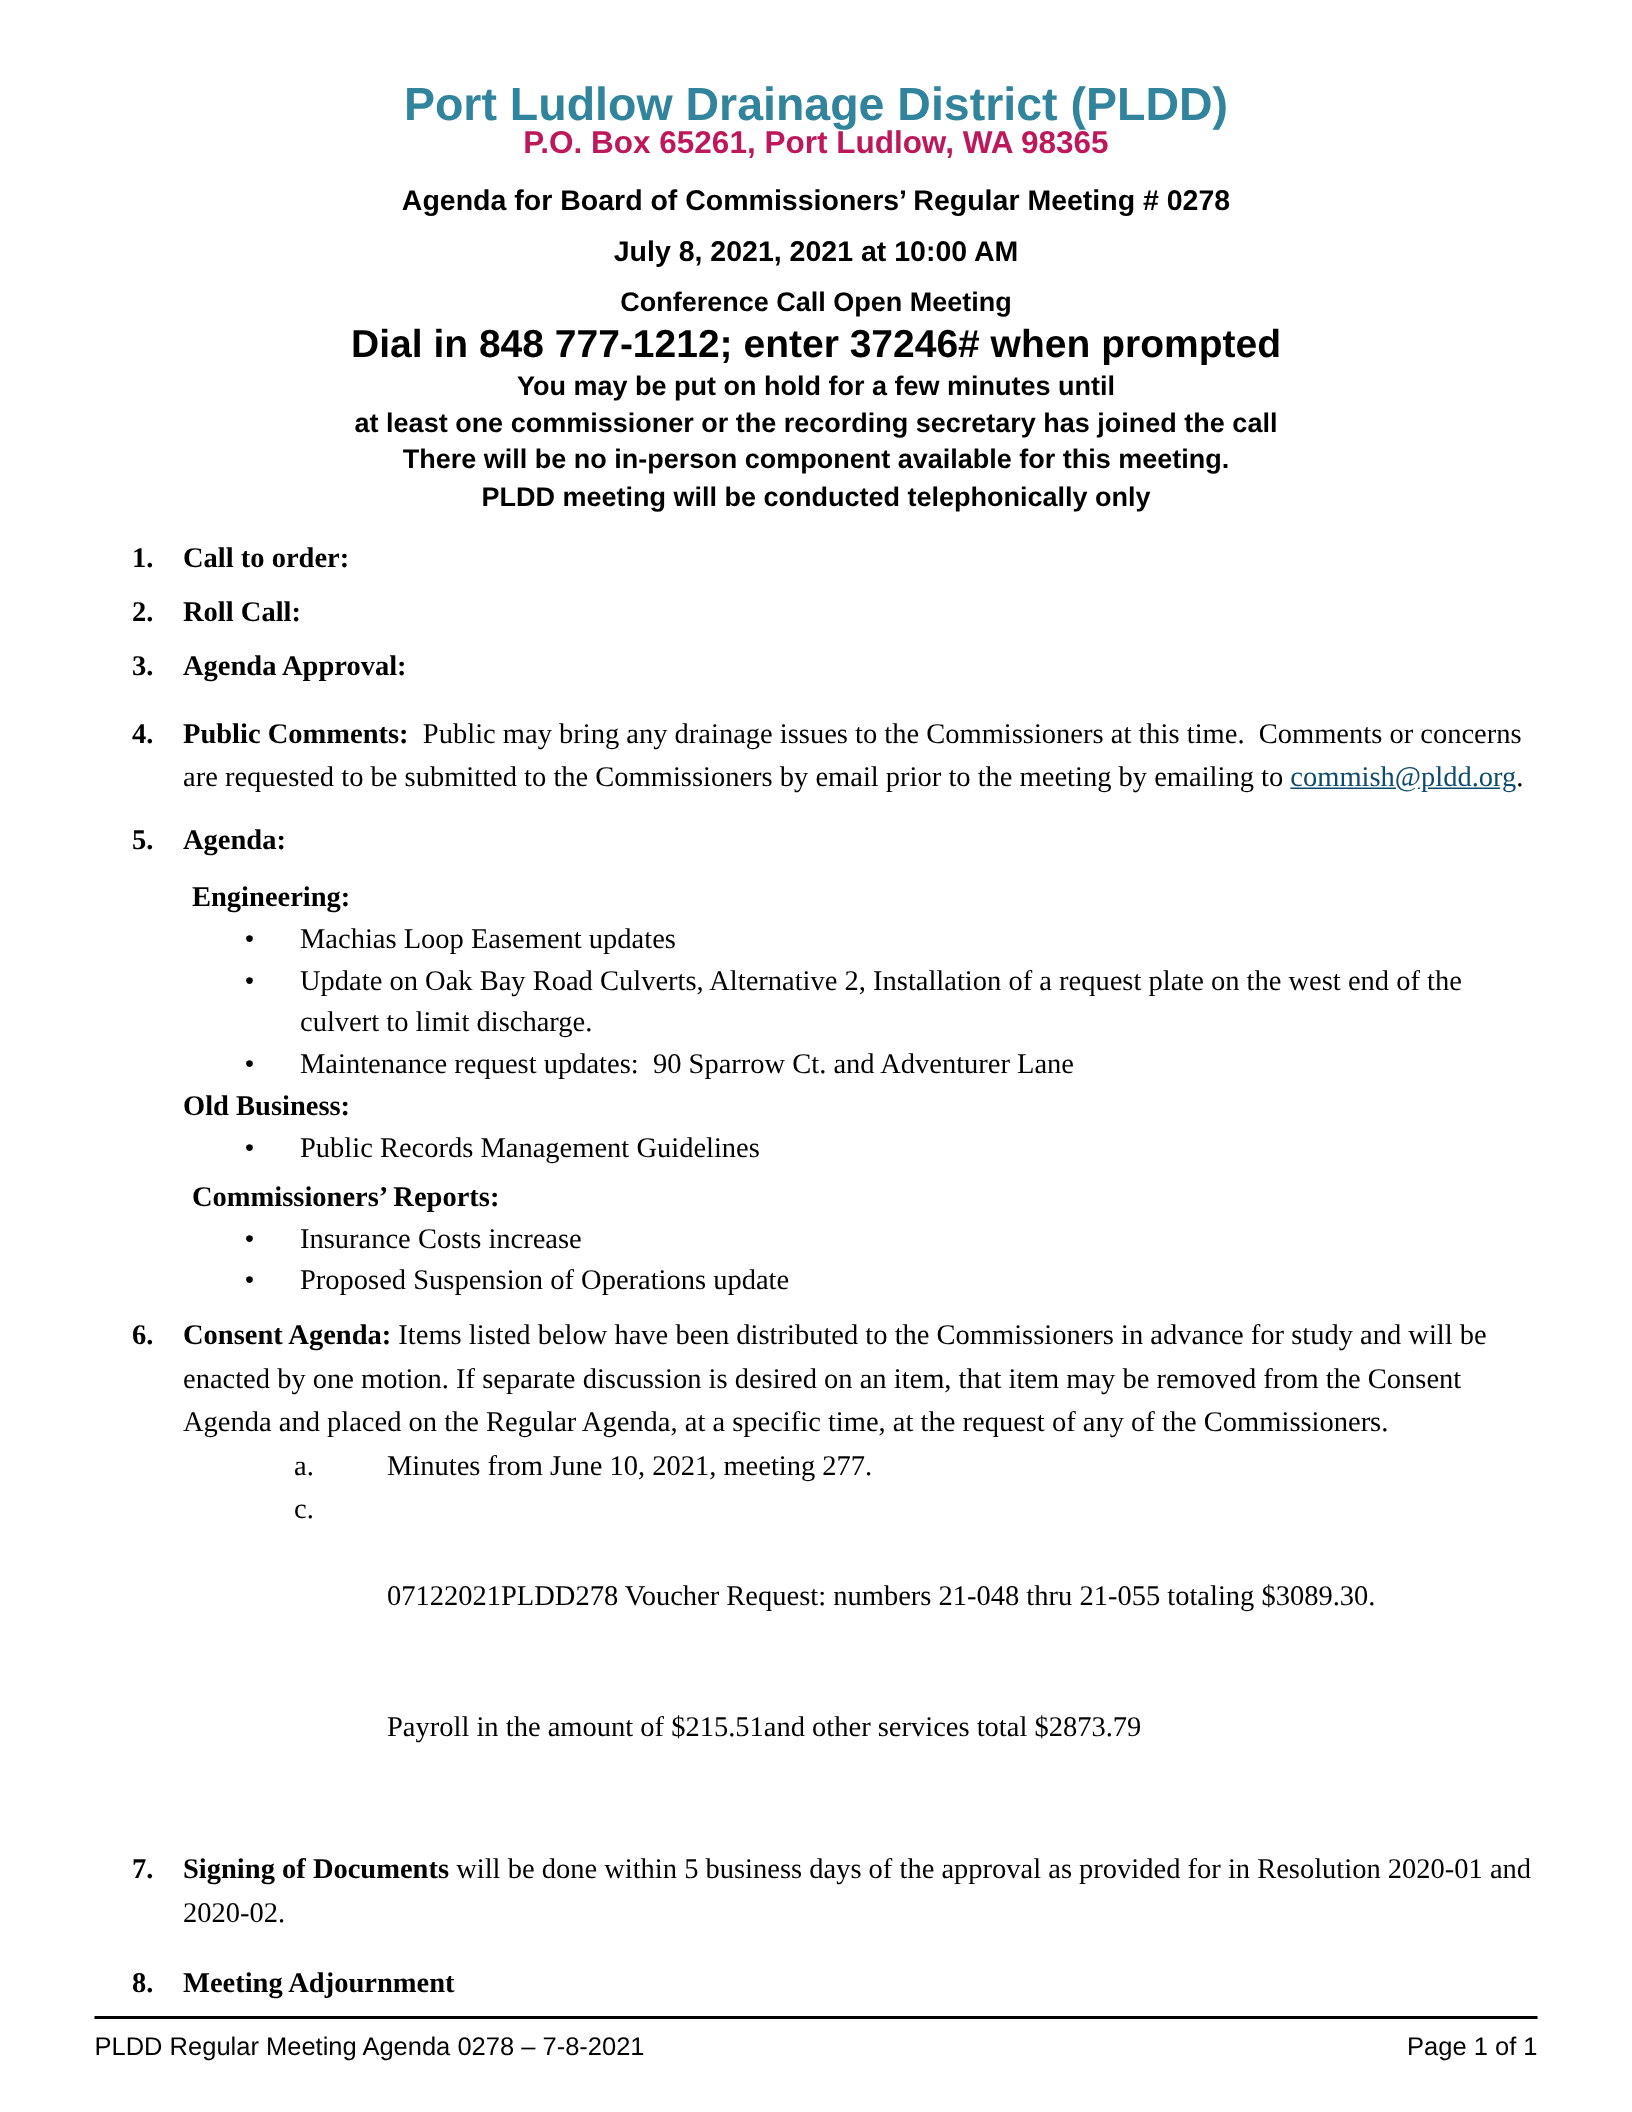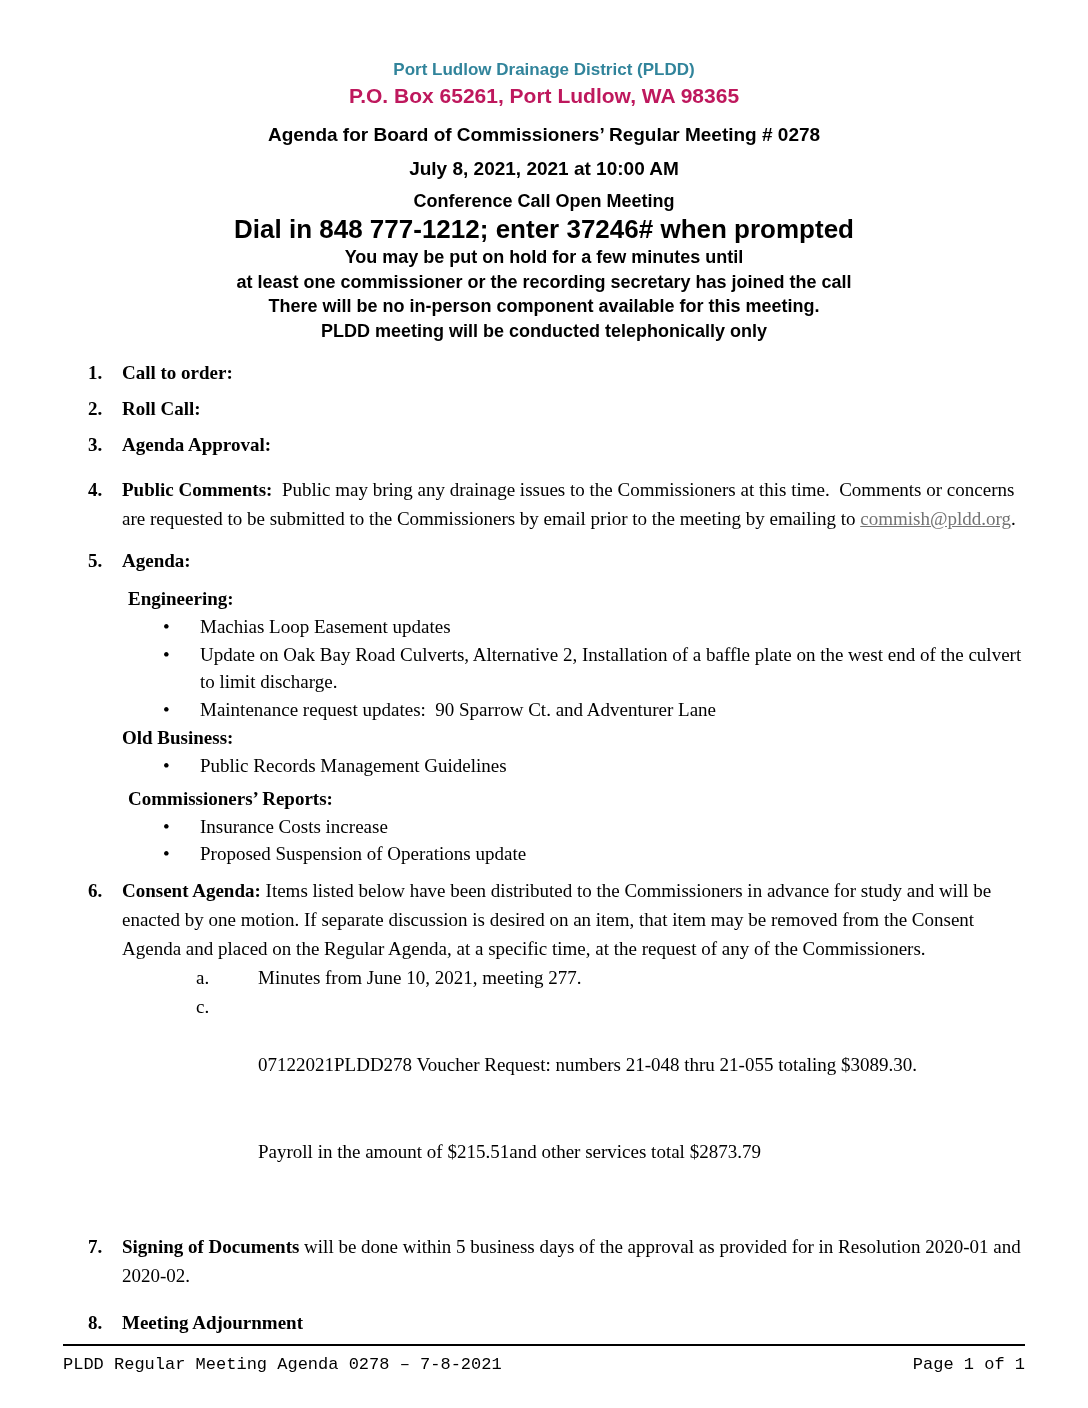--- a/index.html
+++ b/index.html
@@ -9,59 +9,59 @@
     height: 1408px;
     box-sizing: border-box;
     background: #ffffff;
     padding: 56px 63px 0 63px;
     overflow: hidden;
     font-family: "Liberation Serif", serif;
     color: #000000;
   }
   
   .doc-header { text-align: center; font-family: "Liberation Sans", sans-serif; font-weight: bold; }
-  .org-name   { color: #31849B; font-size: 17px; line-height: 27px; }
+  .org-name   { color: #31849B; font-size: 31px; line-height: 27px; }
   .org-addr   { color: #be185d; font-size: 21px; line-height: 25px; }
   .doc-title  { font-size: 19px; line-height: 23px; margin-top: 15px; }
   .doc-date   { font-size: 19px; line-height: 23px; margin-top: 11px; }
   .doc-type   { font-size: 18px; line-height: 22px; margin-top: 10px; text-align: center; }
   .dial-in    { font-size: 26px; line-height: 31px; margin-top: 2px; }
   .hdr-note   { font-size: 18px; line-height: 24.5px; }
   
   .list { margin-left: 25px; margin-top: 15px; }
   .item { display: flex; font-size: 19px; line-height: 29px; }
   .item .num { width: 34px; flex: none; font-weight: bold; }
   .item .content { flex: 1; }
   .lead { font-weight: bold; white-space: pre-wrap; }
   .para span, .para a { white-space: pre-wrap; }
   .mb-sm { margin-bottom: 7px; }
   .mb-lg { margin-bottom: 16px; }
   .mb-md { margin-bottom: 13px; }
   .mb-it6 { margin-bottom: 8px; }
   .mb-it7 { margin-bottom: 18px; }
-  .email-link { color: #737373; text-decoration: underline; cursor: pointer; }
+  .email-link { color: #0c4a6e; text-decoration: underline; cursor: pointer; }
   
   .section-title { margin-left: 6px; margin-top: 9px; font-weight: bold; line-height: 29px; }
   .section-title.plain { font-weight: bold; }
   .bullet { display: flex; line-height: 27.5px; }
   .bullet .dot { width: 37px; margin-left: 41px; flex: none; text-align: left; }
   .bullet .btxt { flex: 1; white-space: pre-wrap; }
   
   .sub { display: flex; line-height: 29px; }
   .sub .marker { width: 62px; margin-left: 74px; flex: none; }
   .sub .stxt { flex: 1; white-space: pre-wrap; }
   
   .footer {
     position: absolute;
     left: 63px; right: 63px; top: 1344px;
     border-top: 2px solid #000000;
     padding-top: 9px;
     display: flex;
     justify-content: space-between;
-    font-family: Liberation Mono, monospace;
+    font-family: Liberation Sans, sans-serif;
     font-size: 17px;
   }
 </style>
 </head>
 <body>
 
 <div class="page">
 
   <div class="doc-header">
     <div class="org-name">Port Ludlow Drainage District (PLDD)</div>
@@ -105,21 +105,21 @@
       <div class="content">
         <div><span class="lead">Agenda:</span></div>
 
         <div class="section-title">Engineering:</div>
         <div class="bullet">
           <span class="dot">•</span>
           <span class="btxt">Machias Loop Easement updates</span>
         </div>
         <div class="bullet">
           <span class="dot">•</span>
-          <span class="btxt">Update on Oak Bay Road Culverts, Alternative 2, Installation of a baffle plate on the west end of the culvert to limit discharge.</span>
+          <span class="btxt">Update on Oak Bay Road Culverts, Alternative 2, Installation of a request plate on the west end of the culvert to limit discharge.</span>
         </div>
         <div class="bullet">
           <span class="dot">•</span>
           <span class="btxt">Maintenance request updates:  90 Sparrow Ct. and Adventurer Lane</span>
         </div>
 
         <div class="section-title plain" style="margin-top:0; margin-left:0;">Old Business:</div>
         <div class="bullet">
           <span class="dot">•</span>
           <span class="btxt">Public Records Management Guidelines</span>

